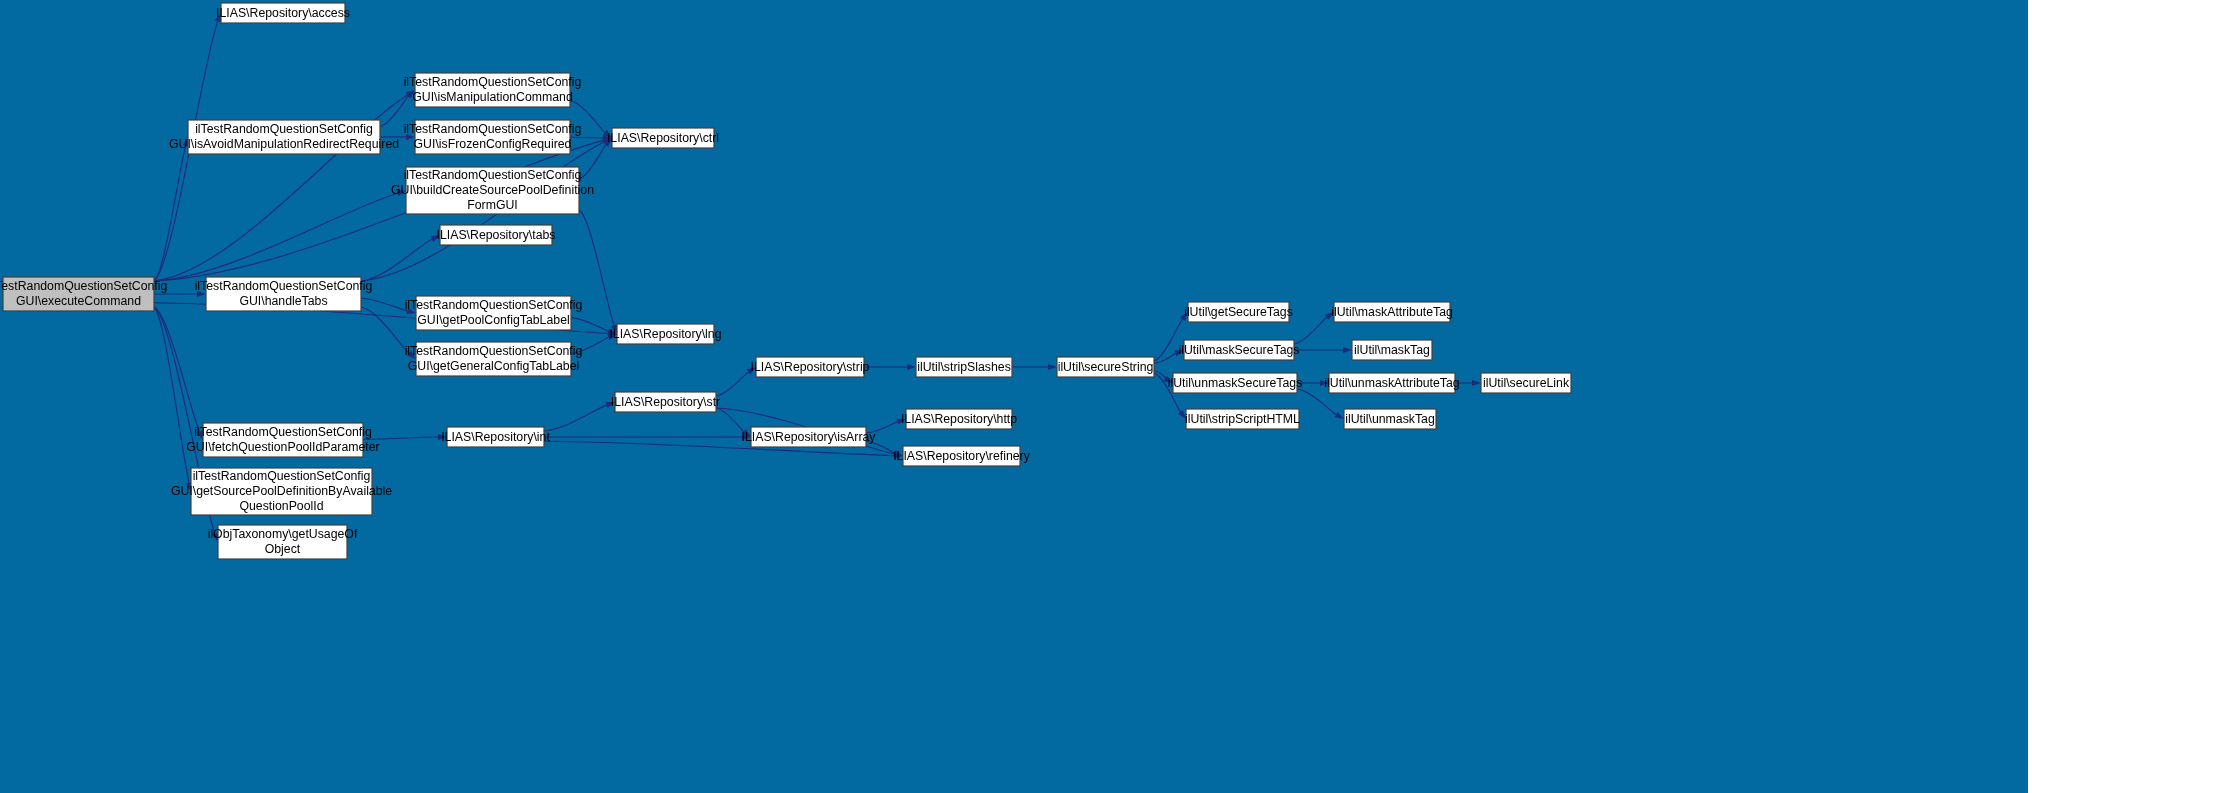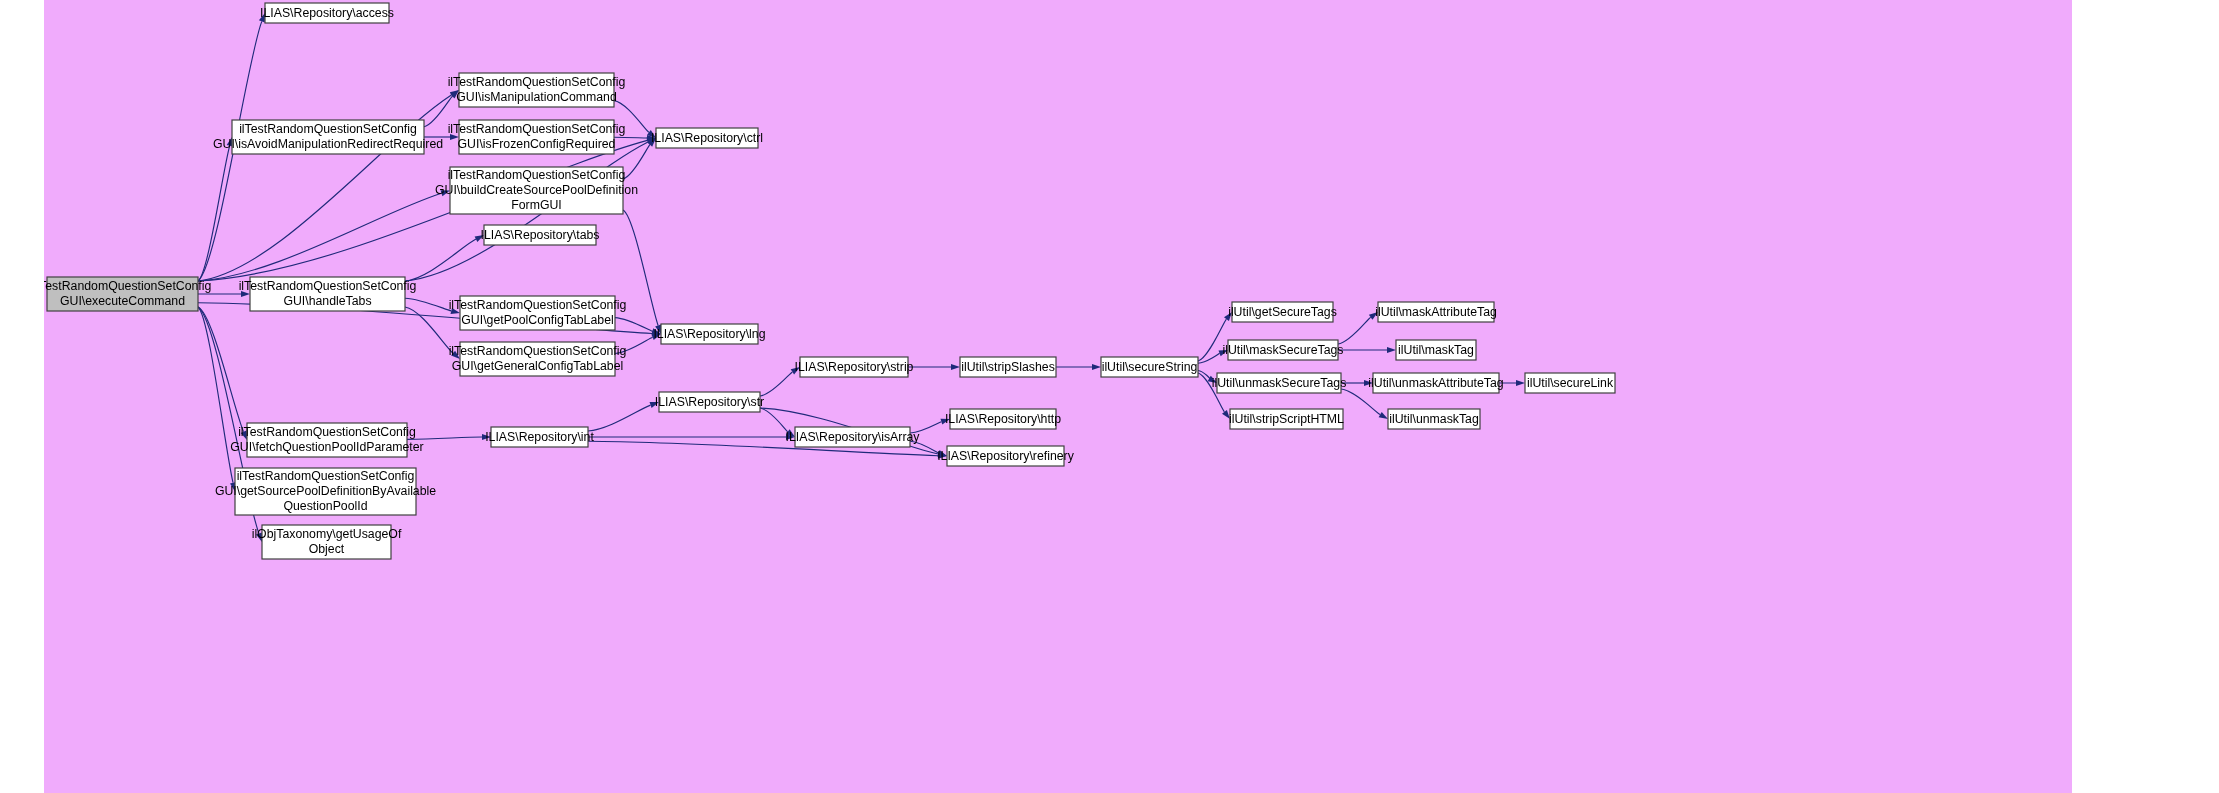--- a/index.html
+++ b/index.html
@@ -1,17 +1,17 @@
 <!DOCTYPE html>
 <html><head>
 <meta charset="utf-8">
 <style>
   html,body{margin:0;padding:0;background:#ffffff;}
   body{font-family:"Liberation Sans","DejaVu Sans",sans-serif;}
-  #graph-wrap{position:relative;width:2028px;height:793px;background:#f0abfc;overflow:hidden;margin-left:44px;}
+  #graph-wrap{position:relative;width:2028px;height:793px;background:#0369a1;overflow:hidden;}
   svg#callgraph{position:absolute;left:0;top:0;width:2219px;height:793px;}
   .node-box{fill:#ffffff;stroke:#404040;stroke-width:1.2;}
   .node-box.highlight{fill:#bfbfbf;stroke:#404040;}
   .node-label{font-family:"Liberation Sans","DejaVu Sans",sans-serif;font-size:12.3px;fill:#000000;text-anchor:middle;dominant-baseline:middle;}
   .edge{fill:none;stroke:#1f2a7a;stroke-width:1.15;}
   .edge-head{fill:#1f2a7a;stroke:none;}
   .nodegroup{cursor:pointer;}
 </style>
 </head>
 <body>

